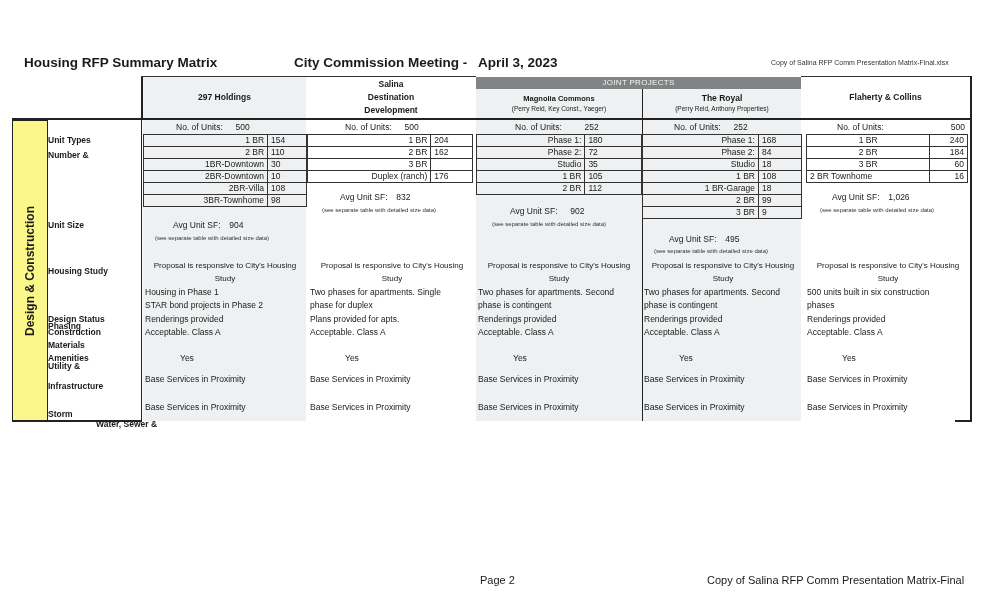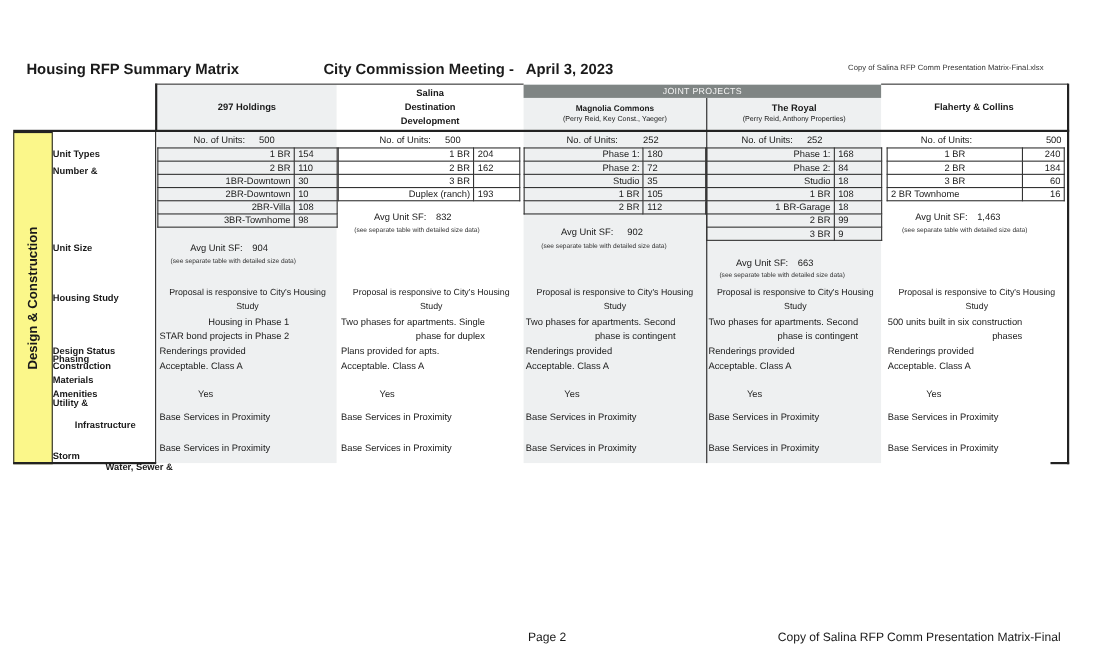--- a/index.html
+++ b/index.html
@@ -17,21 +17,21 @@
   .row-label { position:absolute; left:48px; font-size:8.5px; font-weight:bold; line-height:12px; }
   .units-line { position:absolute; font-size:8.5px; height:12px; line-height:12px; }
   .ut-table { position:absolute; border-collapse:collapse; font-size:8.5px; }
   .ut-table td { border:1px solid #333; height:11px; line-height:11px; padding:0 3px; }
   .ut-table td.k { text-align:right; }
   .ut-table td.v { text-align:left;margin-top:10px; }
   .ut-table.fc td.k { text-align:center; }
   .ut-table.fc td.v { text-align:right; }
   .avg { position:absolute; font-size:8.5px; line-height:12px; }
   .note { position:absolute; font-size:6px; line-height:10px; color:#333; }
-  .cell { position:absolute; font-size:8.5px; line-height:12.5px;text-align:right; }
+  .cell { position:absolute; font-size:8.5px; line-height:12.5px; }
   .center { text-align:center; }
   .small8 { font-size:8px; }
 </style>
 </head>
 <body>
 
 <div class="abs title" style="left:24px;top:55px;">Housing RFP Summary Matrix</div>
 <div class="abs title" style="left:294px;top:55px;">City Commission Meeting -</div>
 <div class="abs title" style="left:478px;top:55px;">April 3, 2023</div>
 <div class="abs fname-top" style="left:771px;top:59px;">Copy of Salina RFP Comm Presentation Matrix-Final.xlsx</div>
@@ -79,21 +79,21 @@
 <div class="row-label" style="top:121px;margin-top:28px;">Number &amp;</div>
 <div class="row-label" style="top:134px;">Unit Types</div>
 <div class="row-label" style="top:219px;">Unit Size</div>
 <div class="row-label" style="top:265px;text-align:center;">Housing Study</div>
 <div class="row-label" style="top:292px;margin-top:28px;">Phasing</div>
 <div class="row-label" style="top:313px;">Design Status</div>
 <div class="row-label" style="top:326px;">Construction</div>
 <div class="row-label" style="top:339px;">Materials</div>
 <div class="row-label" style="top:352px;">Amenities</div>
 <div class="row-label" style="top:360px;">Utility &amp;</div>
-<div class="row-label" style="top:380px;padding-left:20px;">Infrastructure</div>
+<div class="row-label" style="top:380px;">Infrastructure</div>
 <div class="row-label" style="top:418px;padding-left:48px;">Water, Sewer &amp;</div>
 <div class="row-label" style="top:408px;">Storm</div>
 
 <div class="units-line" style="left:176px;top:121px;">
   <span>No. of Units:</span>
   <span style="display:inline-block;width:8px;"></span>
   <span>500</span>
 </div>
 <table class="ut-table" style="left:143px;top:134px;width:164px;">
   <tbody id="ut0">
@@ -144,21 +144,21 @@
       <tr>
         <td class="k">2 BR</td>
         <td class="v">162</td>
       </tr>
       <tr>
         <td class="k">3 BR</td>
         <td class="v"></td>
       </tr>
       <tr>
         <td class="k">Duplex (ranch)</td>
-        <td class="v">193</td>
+        <td class="v">176</td>
       </tr>
     </tbody>
 </table>
 <div class="avg" style="left:340px;top:191px;">
   <span>Avg Unit SF:</span>
   <span style="display:inline-block;width:4px;"></span>
   <span>832</span>
 </div>
 <div class="note" style="left:322px;top:205px;">(see separate table with detailed size data)</div>
 
@@ -231,21 +231,21 @@
       </tr>
       <tr>
         <td class="k">3 BR</td>
         <td class="v">9</td>
       </tr>
     </tbody>
 </table>
 <div class="avg" style="left:669px;top:233px;">
   <span>Avg Unit SF:</span>
   <span style="display:inline-block;width:4px;"></span>
-  <span>663</span>
+  <span>495</span>
 </div>
 <div class="note" style="left:654px;top:246px;">(see separate table with detailed size data)</div>
 
 <div class="units-line" style="left:837px;top:121px;width:128px;">
   <span>No. of Units:</span>
   <span style="position:absolute;right:0;">500</span>
 </div>
 <table class="ut-table fc" style="left:806px;top:134px;width:162px;">
   <tbody id="ut4">
       <tr>
@@ -262,21 +262,21 @@
       </tr>
       <tr>
         <td class="k" style="text-align: left;">2 BR Townhome</td>
         <td class="v">16</td>
       </tr>
     </tbody>
 </table>
 <div class="avg" style="left:832px;top:191px;">
   <span>Avg Unit SF:</span>
   <span style="display:inline-block;width:4px;"></span>
-  <span>1,463</span>
+  <span>1,026</span>
 </div>
 <div class="note" style="left:820px;top:205px;">(see separate table with detailed size data)</div>
 
 <div id="text-rows">
     <div class="cell center small8" style="left: 145px; top: 260px; width: 160px;">
       <div>Proposal is responsive to City's Housing</div>
       <div>Study</div>
     </div>
     <div class="cell center small8" style="left: 310px; top: 260px; width: 164px;">
       <div>Proposal is responsive to City's Housing</div>

